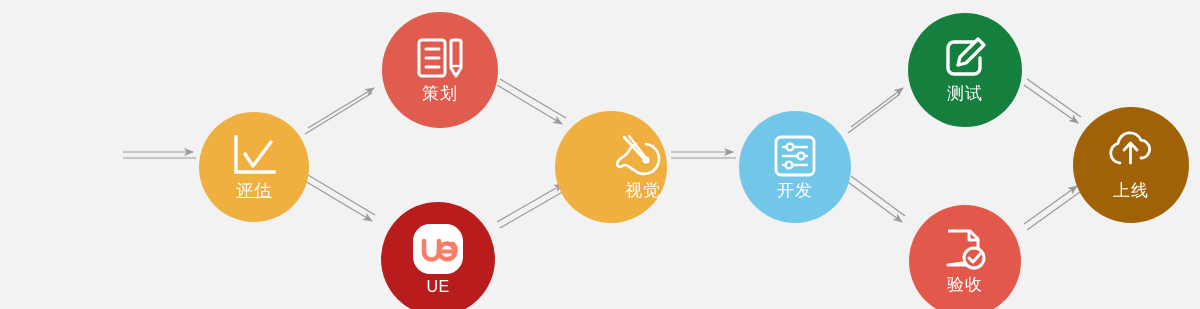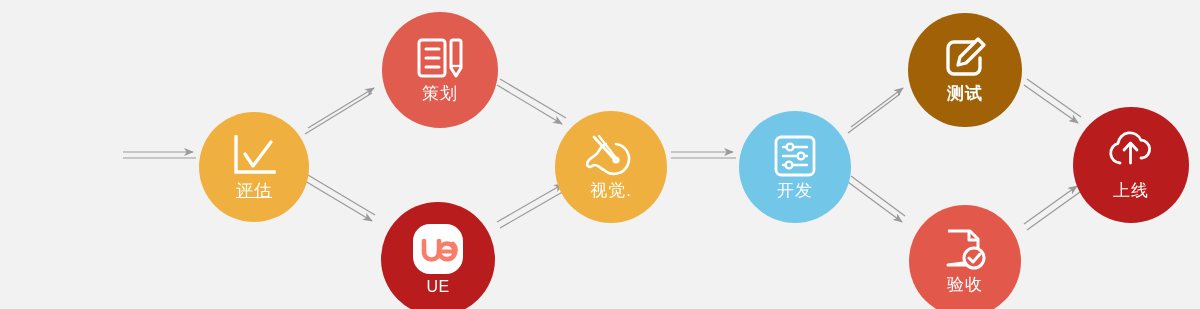--- a/index.html
+++ b/index.html
@@ -149,21 +149,21 @@
       <svg width="54" height="54" viewBox="0 0 54 54" xmlns="http://www.w3.org/2000/svg">
         <rect x="2" y="2" width="50" height="50" rx="17" fill="#ffffff"></rect>
         <path d="M13 19 V30 a7.5 7.5 0 0 0 15 0 V19" fill="none" stroke="#f97e69" stroke-width="4.6" stroke-linecap="round"></path>
         <path d="M43 32.5 a7.8 7.8 0 1 0 -6.4 4.6 c3.6 0 6 -2.2 7.2 -5.4 c1.2 -3.4 0.4 -7.4 -2 -9.8" fill="none" stroke="#f97e69" stroke-width="4.6" stroke-linecap="round" stroke-linejoin="round"></path>
         <line x1="30.5" y1="29.5" x2="43.5" y2="29.5" stroke="#f97e69" stroke-width="4.2" stroke-linecap="round"></line>
       </svg>
     </div>
     <div class="node-label label-latin">UE</div>
   </div>
 
-  <div class="node" style="left:555px; top:99px; width:112px; height:112px; background:#efb03f;">
+  <div class="node" style="left:555px; top:99px; width:112px; height:112px; background:#efb03f;align-items:flex-end;">
     <div class="node-icon" style="margin-bottom:4px;">
       <svg width="52" height="44" viewBox="0 0 52 44" xmlns="http://www.w3.org/2000/svg">
         <path d="M31 10 a15 15 0 1 1 -12 26 c-4 -2 -6 -5 -9 -5 c-3 0 -4 3 -6.5 1.5 c-2.5 -1.5 -1 -5 1 -7 c3 -3 7 -4 9 -8 c1.8 -3.5 3.5 -6 7.5 -7.5" fill="none" stroke="#ffffff" stroke-width="2.6" stroke-linecap="round" stroke-linejoin="round"></path>
         <path d="M9 3 L30 26" fill="none" stroke="#ffffff" stroke-width="2.8" stroke-linecap="round"></path>
         <path d="M14 2 L31 24" fill="none" stroke="#ffffff" stroke-width="2.2" stroke-linecap="round"></path>
         <circle cx="31" cy="26" r="3.6" fill="#ffffff"></circle>
       </svg>
     </div>
     <div class="node-label">视觉.</div>
   </div>
@@ -176,21 +176,21 @@
         <line x1="10" y1="22" x2="34" y2="22" stroke="#ffffff" stroke-width="2.4" stroke-linecap="round"></line>
         <line x1="10" y1="31" x2="34" y2="31" stroke="#ffffff" stroke-width="2.4" stroke-linecap="round"></line>
         <circle cx="17" cy="13" r="3.4" fill="#72c6e8" stroke="#ffffff" stroke-width="2.4"></circle>
         <circle cx="28" cy="22" r="3.4" fill="#72c6e8" stroke="#ffffff" stroke-width="2.4"></circle>
         <circle cx="16" cy="31" r="3.4" fill="#72c6e8" stroke="#ffffff" stroke-width="2.4"></circle>
       </svg>
     </div>
     <div class="node-label">开发</div>
   </div>
 
-  <div class="node" style="left:908px; top:1px; width:114px; height:114px; background:#a16207;font-weight:bold;">
+  <div class="node" style="left:908px; top:1px; width:114px; height:114px; background:#15803d;">
     <div class="node-icon" style="margin-bottom:3px;">
       <svg width="46" height="46" viewBox="0 0 46 46" xmlns="http://www.w3.org/2000/svg">
         <path d="M32 6 H12 a6 6 0 0 0 -6 6 V32 a6 6 0 0 0 6 6 H32 a6 6 0 0 0 6 -6 V22" fill="none" stroke="#ffffff" stroke-width="3.4" stroke-linecap="round" stroke-linejoin="round"></path>
         <path d="M36 3 l6 6 l-18 18 l-8 2 l2 -8 Z" fill="none" stroke="#ffffff" stroke-width="3.2" stroke-linejoin="round"></path>
       </svg>
     </div>
     <div class="node-label">测试</div>
   </div>
 
   <div class="node" style="left:909px; top:193px; width:112px; height:112px; background:#e2584a;">
@@ -198,21 +198,21 @@
       <svg width="46" height="46" viewBox="0 0 46 46" xmlns="http://www.w3.org/2000/svg">
         <path d="M6 4 H28 L36 12 V26 M36 34 V38 H6 Z" fill="none" stroke="#ffffff" stroke-width="3" stroke-linejoin="round"></path>
         <path d="M27 4 V13 H36" fill="none" stroke="#ffffff" stroke-width="3" stroke-linejoin="round"></path>
         <circle cx="32" cy="31" r="10" fill="#e2584a" stroke="#ffffff" stroke-width="3"></circle>
         <path d="M27 31 l4 4 l7 -8" fill="none" stroke="#ffffff" stroke-width="3" stroke-linecap="round" stroke-linejoin="round"></path>
       </svg>
     </div>
     <div class="node-label">验收</div>
   </div>
 
-  <div class="node" style="left:1073px; top:95px; width:116px; height:116px; background:#b91c1c;gap:9px;">
+  <div class="node" style="left:1073px; top:95px; width:116px; height:116px; background:#a16207;gap:9px;">
     <div class="node-icon" style="margin-bottom:4px;">
       <svg width="52" height="40" viewBox="0 0 52 40" xmlns="http://www.w3.org/2000/svg">
         <path d="M15 34 a10 10 0 0 1 -2 -19.6 a12 12 0 0 1 23 -3.2 a9 9 0 0 1 1.5 17.8 H36" fill="none" stroke="#ffffff" stroke-width="2.8" stroke-linecap="round" stroke-linejoin="round"></path>
         <line x1="25.5" y1="34" x2="25.5" y2="15" stroke="#ffffff" stroke-width="2.8" stroke-linecap="round"></line>
         <path d="M19 21 L25.5 14 L32 21" fill="none" stroke="#ffffff" stroke-width="2.8" stroke-linecap="round" stroke-linejoin="round"></path>
       </svg>
     </div>
     <div class="node-label">上线</div>
   </div>
 

